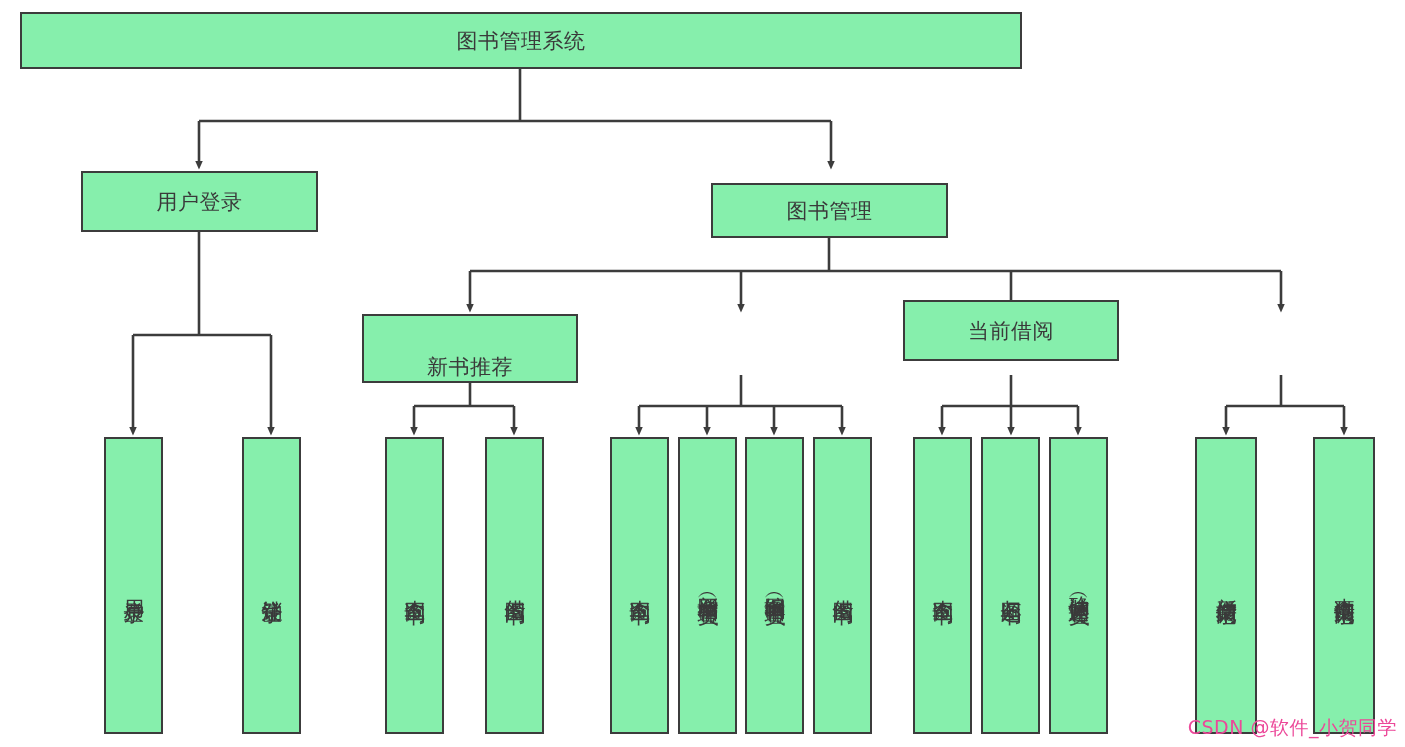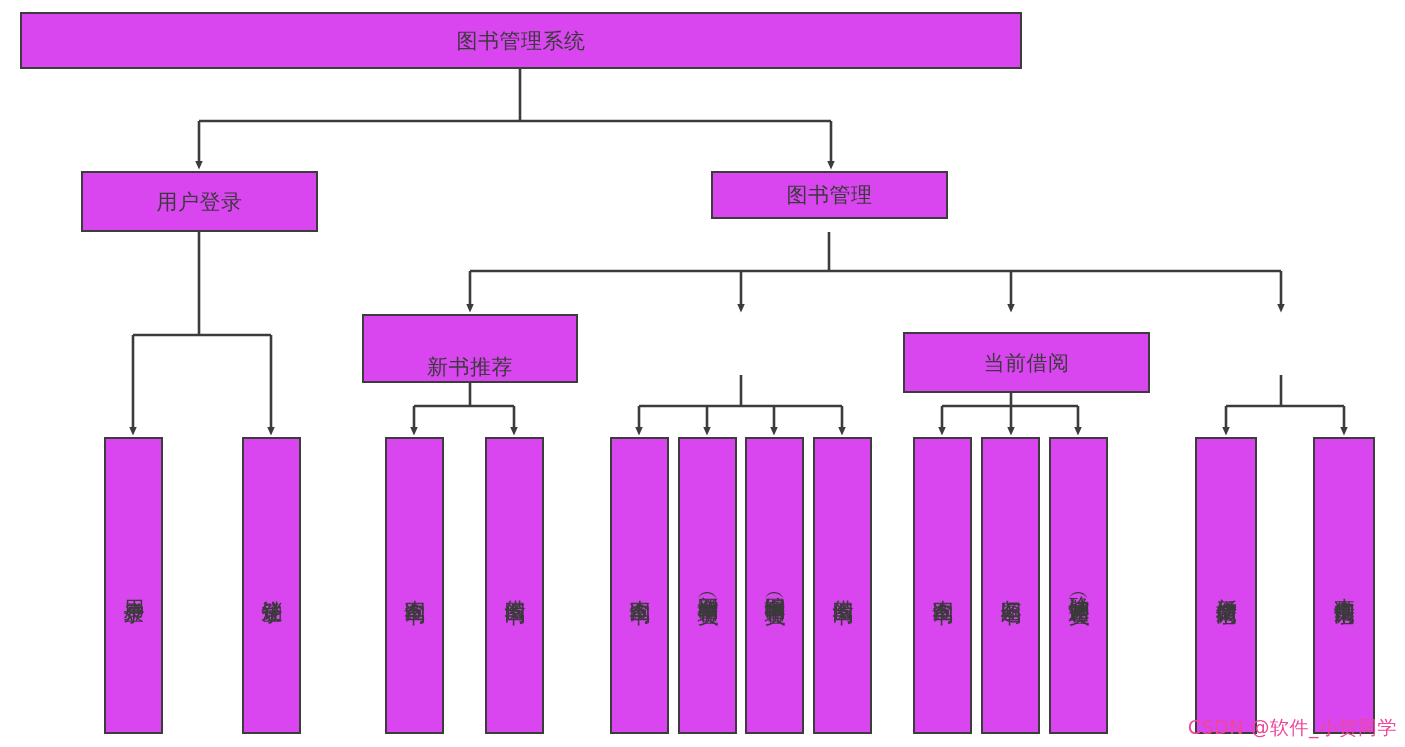--- a/index.html
+++ b/index.html
@@ -21,21 +21,21 @@
     position: absolute;
     left: 0;
     top: 0;
     width: 1405px;
     height: 747px;
     pointer-events: none;
   }
   .node {
     position: absolute;
     box-sizing: border-box;
-    background: #d946ef;
+    background: #86efac;
     border: 2px solid #3c3c3c;
     display: flex;
     align-items: center;
     justify-content: center;
     color: #3a3a3a;
   }
   .node.h-node {
     font-size: 21px;
     letter-spacing: 0.5px;
   }
@@ -116,28 +116,28 @@
     </g>
   </svg>
 
   <div class="node h-node" style="left:20px; top:12px; width:1002px; height:57px;">
     <span class="node-label">图书管理系统</span>
   </div>
 
   <div class="node h-node" style="left:81px; top:171px; width:237px; height:61px;">
     <span class="node-label">用户登录</span>
   </div>
-  <div class="node h-node" style="left:711px; top:171px; width:237px; height:48px;">
+  <div class="node h-node" style="left:711px; top:183px; width:237px; height:55px;">
     <span class="node-label">图书管理</span>
   </div>
 
   <div class="node h-node" style="left:362px; top:314px; width:216px; height:69px;align-items:flex-end;">
     <span class="node-label">新书推荐</span>
   </div>
-  <div class="node h-node" style="left:903px; top:332px; width:247px; height:61px;">
+  <div class="node h-node" style="left:903px; top:300px; width:216px; height:61px;">
     <span class="node-label">当前借阅</span>
   </div>
 
   <div class="node v-node" style="left:104px; top:437px; width:59px; height:297px;">
     <span class="node-label">用户登录</span>
   </div>
   <div class="node v-node" style="left:242px; top:437px; width:59px; height:297px;">
     <span class="node-label">注销登录</span>
   </div>
   <div class="node v-node" style="left:385px; top:437px; width:59px; height:297px;">

